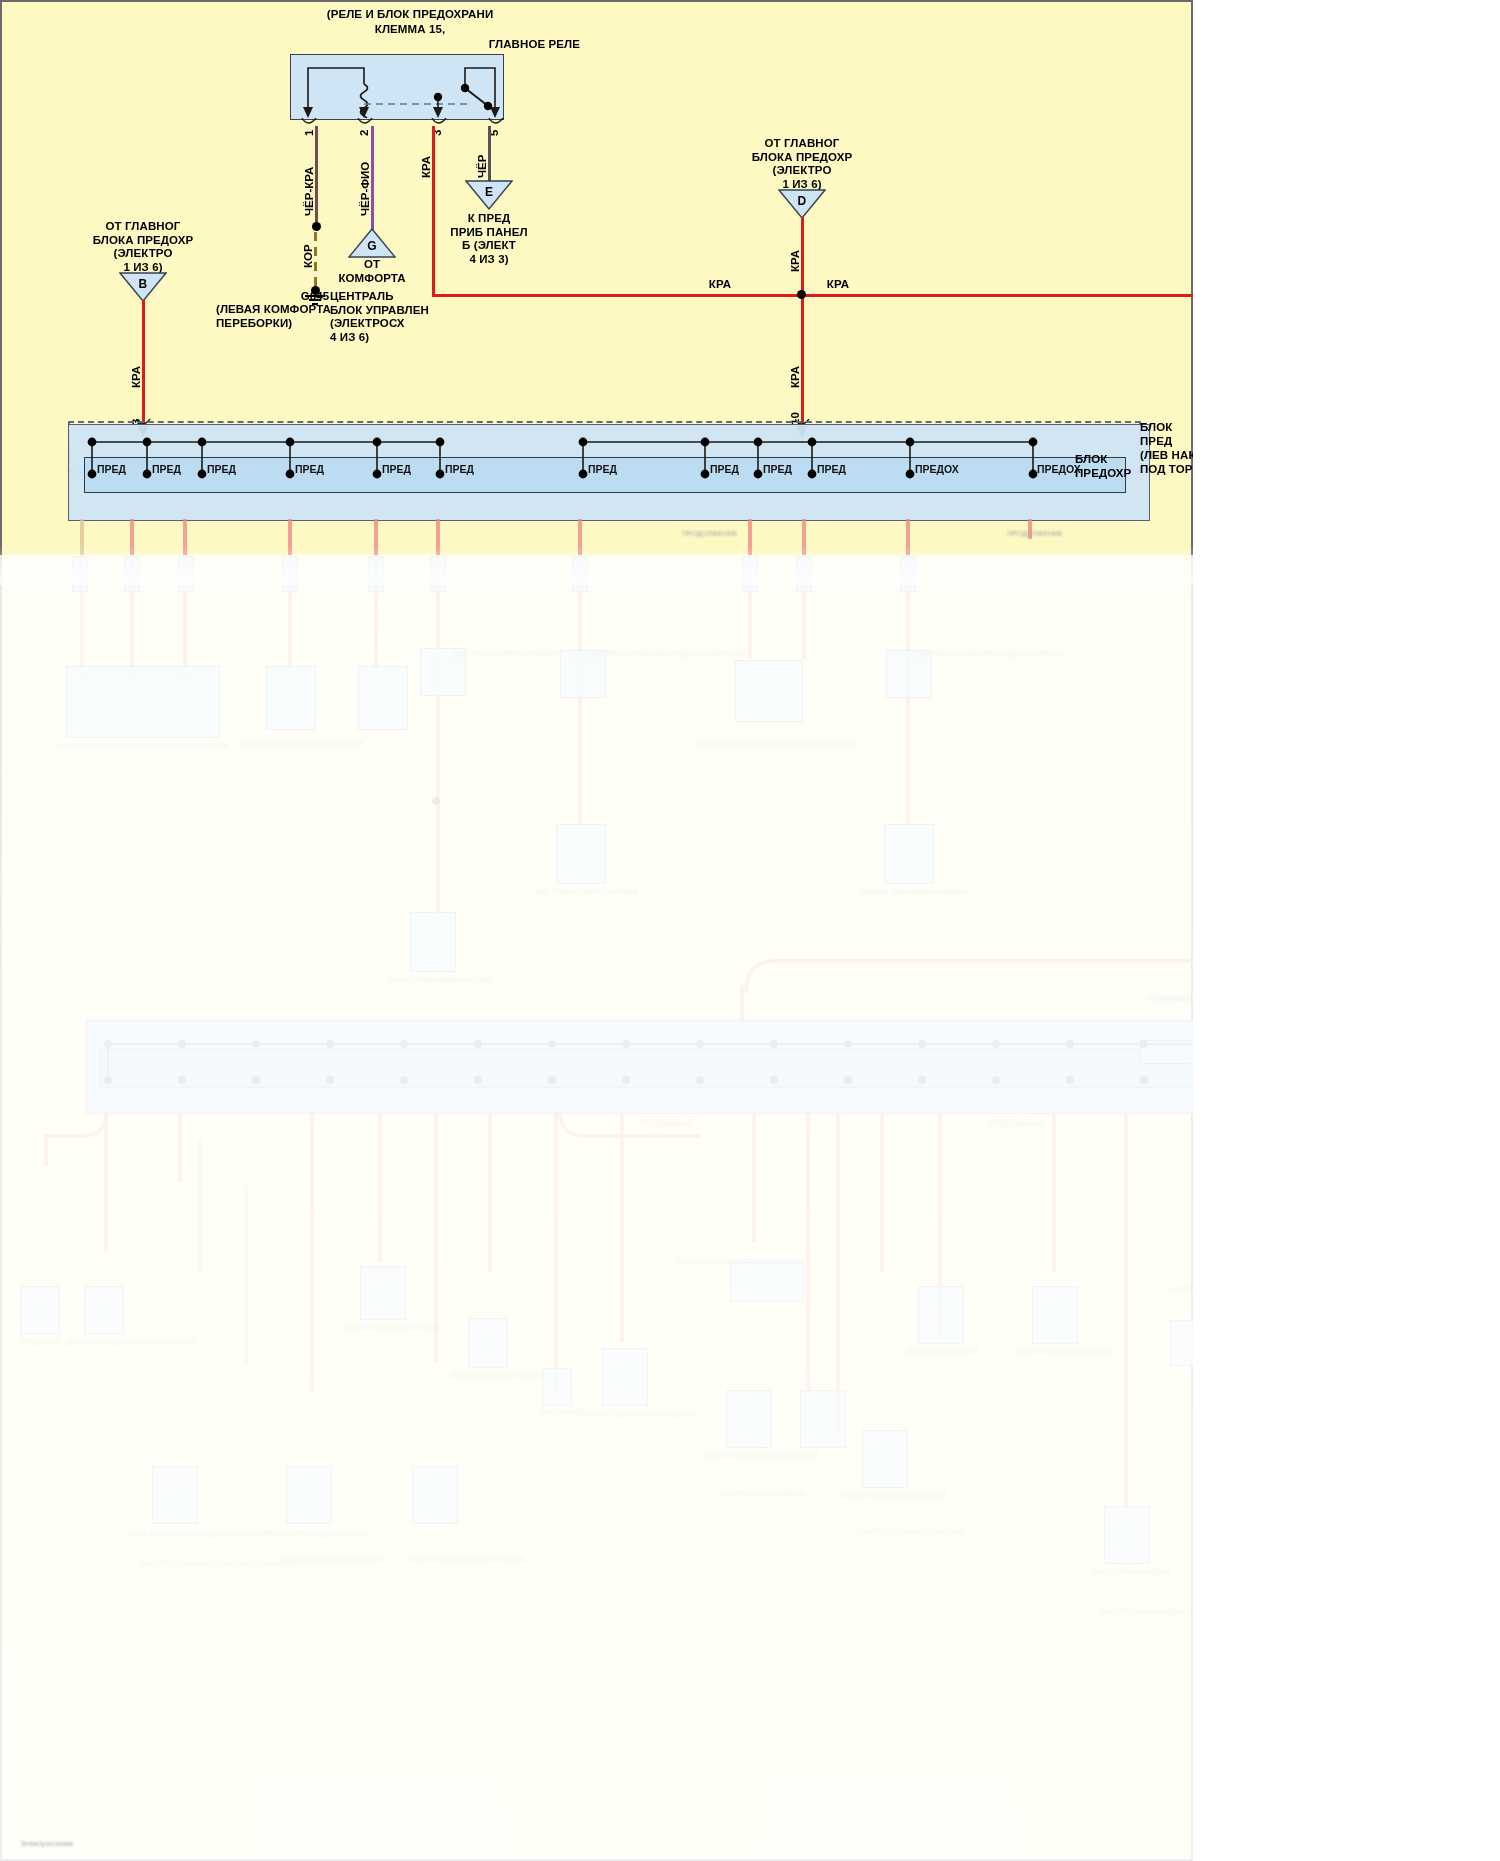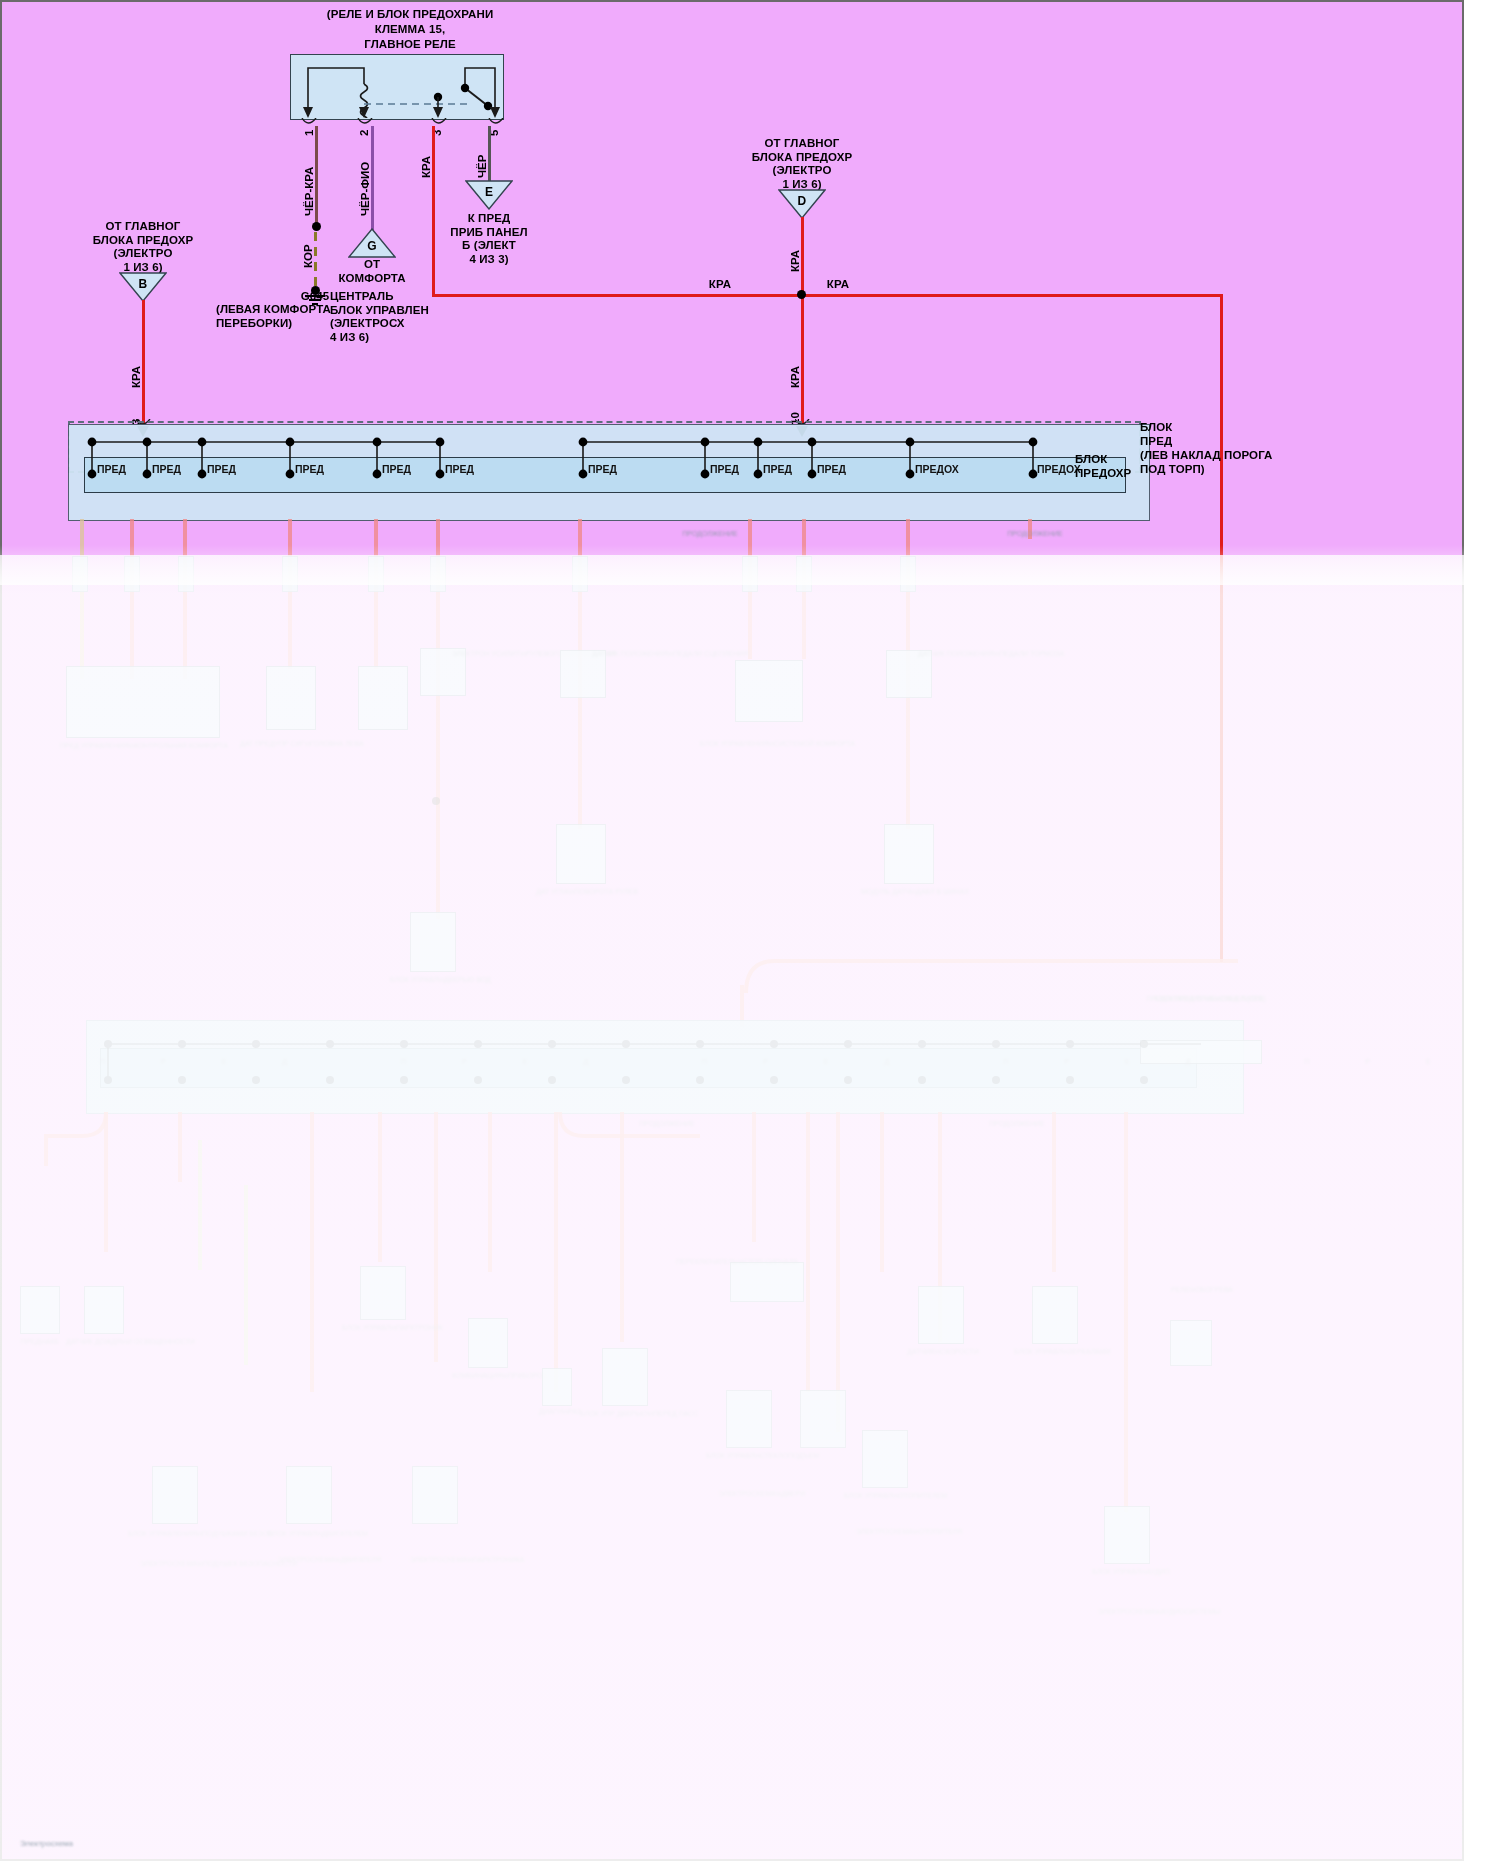--- a/index.html
+++ b/index.html
@@ -1,17 +1,17 @@
 <!DOCTYPE html>
 <html><head>
 <meta charset="utf-8">
 <style>
   html,body{margin:0;padding:0;background:#fff;}
   body{font-family:"Liberation Sans",sans-serif;}
-  #page{position:relative;width:1464px;height:1861px;background:#f0abfc;overflow:hidden;}
+  #page{position:relative;width:1193px;height:1861px;background:#fef9c3;overflow:hidden;}
   #frame{position:absolute;inset:0;border:2px solid #6b6b6b;box-sizing:border-box;}
   .lbl{position:absolute;font-size:11.5px;color:#000;line-height:13.5px;text-align:center;white-space:pre;font-weight:700;letter-spacing:.1px;}
   .lbl.norm{font-weight:400;}
   .vlbl{position:absolute;font-size:11.5px;color:#000;font-weight:700;white-space:nowrap;
         transform-origin:0 0;transform:rotate(-90deg);}
   .wire{position:absolute;background:#e01b1b;}
   .wire.v{width:2.5px;}
   .wire.h{height:2.5px;}
   .wire.blk{background:#555;}
   .wire.brn{background:#7a4a4a;}
@@ -40,21 +40,21 @@
   .gnd{position:absolute;}
 </style>
 </head>
 <body>
 
 <div id="page">
   <div id="frame"></div>
 
   <div class="lbl" style="left:240px;top:8px;width:340px;">(РЕЛЕ И БЛОК ПРЕДОХРАНИ</div>
   <div class="lbl" style="left:240px;top:23px;width:340px;">КЛЕММА 15,</div>
-  <div class="lbl" style="left:240px;top:38px;width:340px;">ГЛАВНОЕ РЕЛЕ</div>
+  <div class="lbl" style="left:240px;top:38px;width:340px;text-align:right;">ГЛАВНОЕ РЕЛЕ</div>
 
   <div class="relaybox" style="left:290px;top:54px;width:212px;height:64px;"></div>
 
   <svg class="trisvg" style="left:290px;top:54px;" width="212" height="64">
 
     <polyline points="18,58 18,14 74,14 74,30" fill="none" stroke="#1a1a1a" stroke-width="1.6"></polyline>
     <path d="M74,30 q7,4 0,8 q-7,4 0,8 q7,4 0,8 q-7,4 0,8 q7,4 0,6" fill="none" stroke="#1a1a1a" stroke-width="1.6"></path>
 
     <line x1="74" y1="50" x2="178" y2="50" stroke="#5b7a94" stroke-width="1.4" stroke-dasharray="7,5"></line>
 

